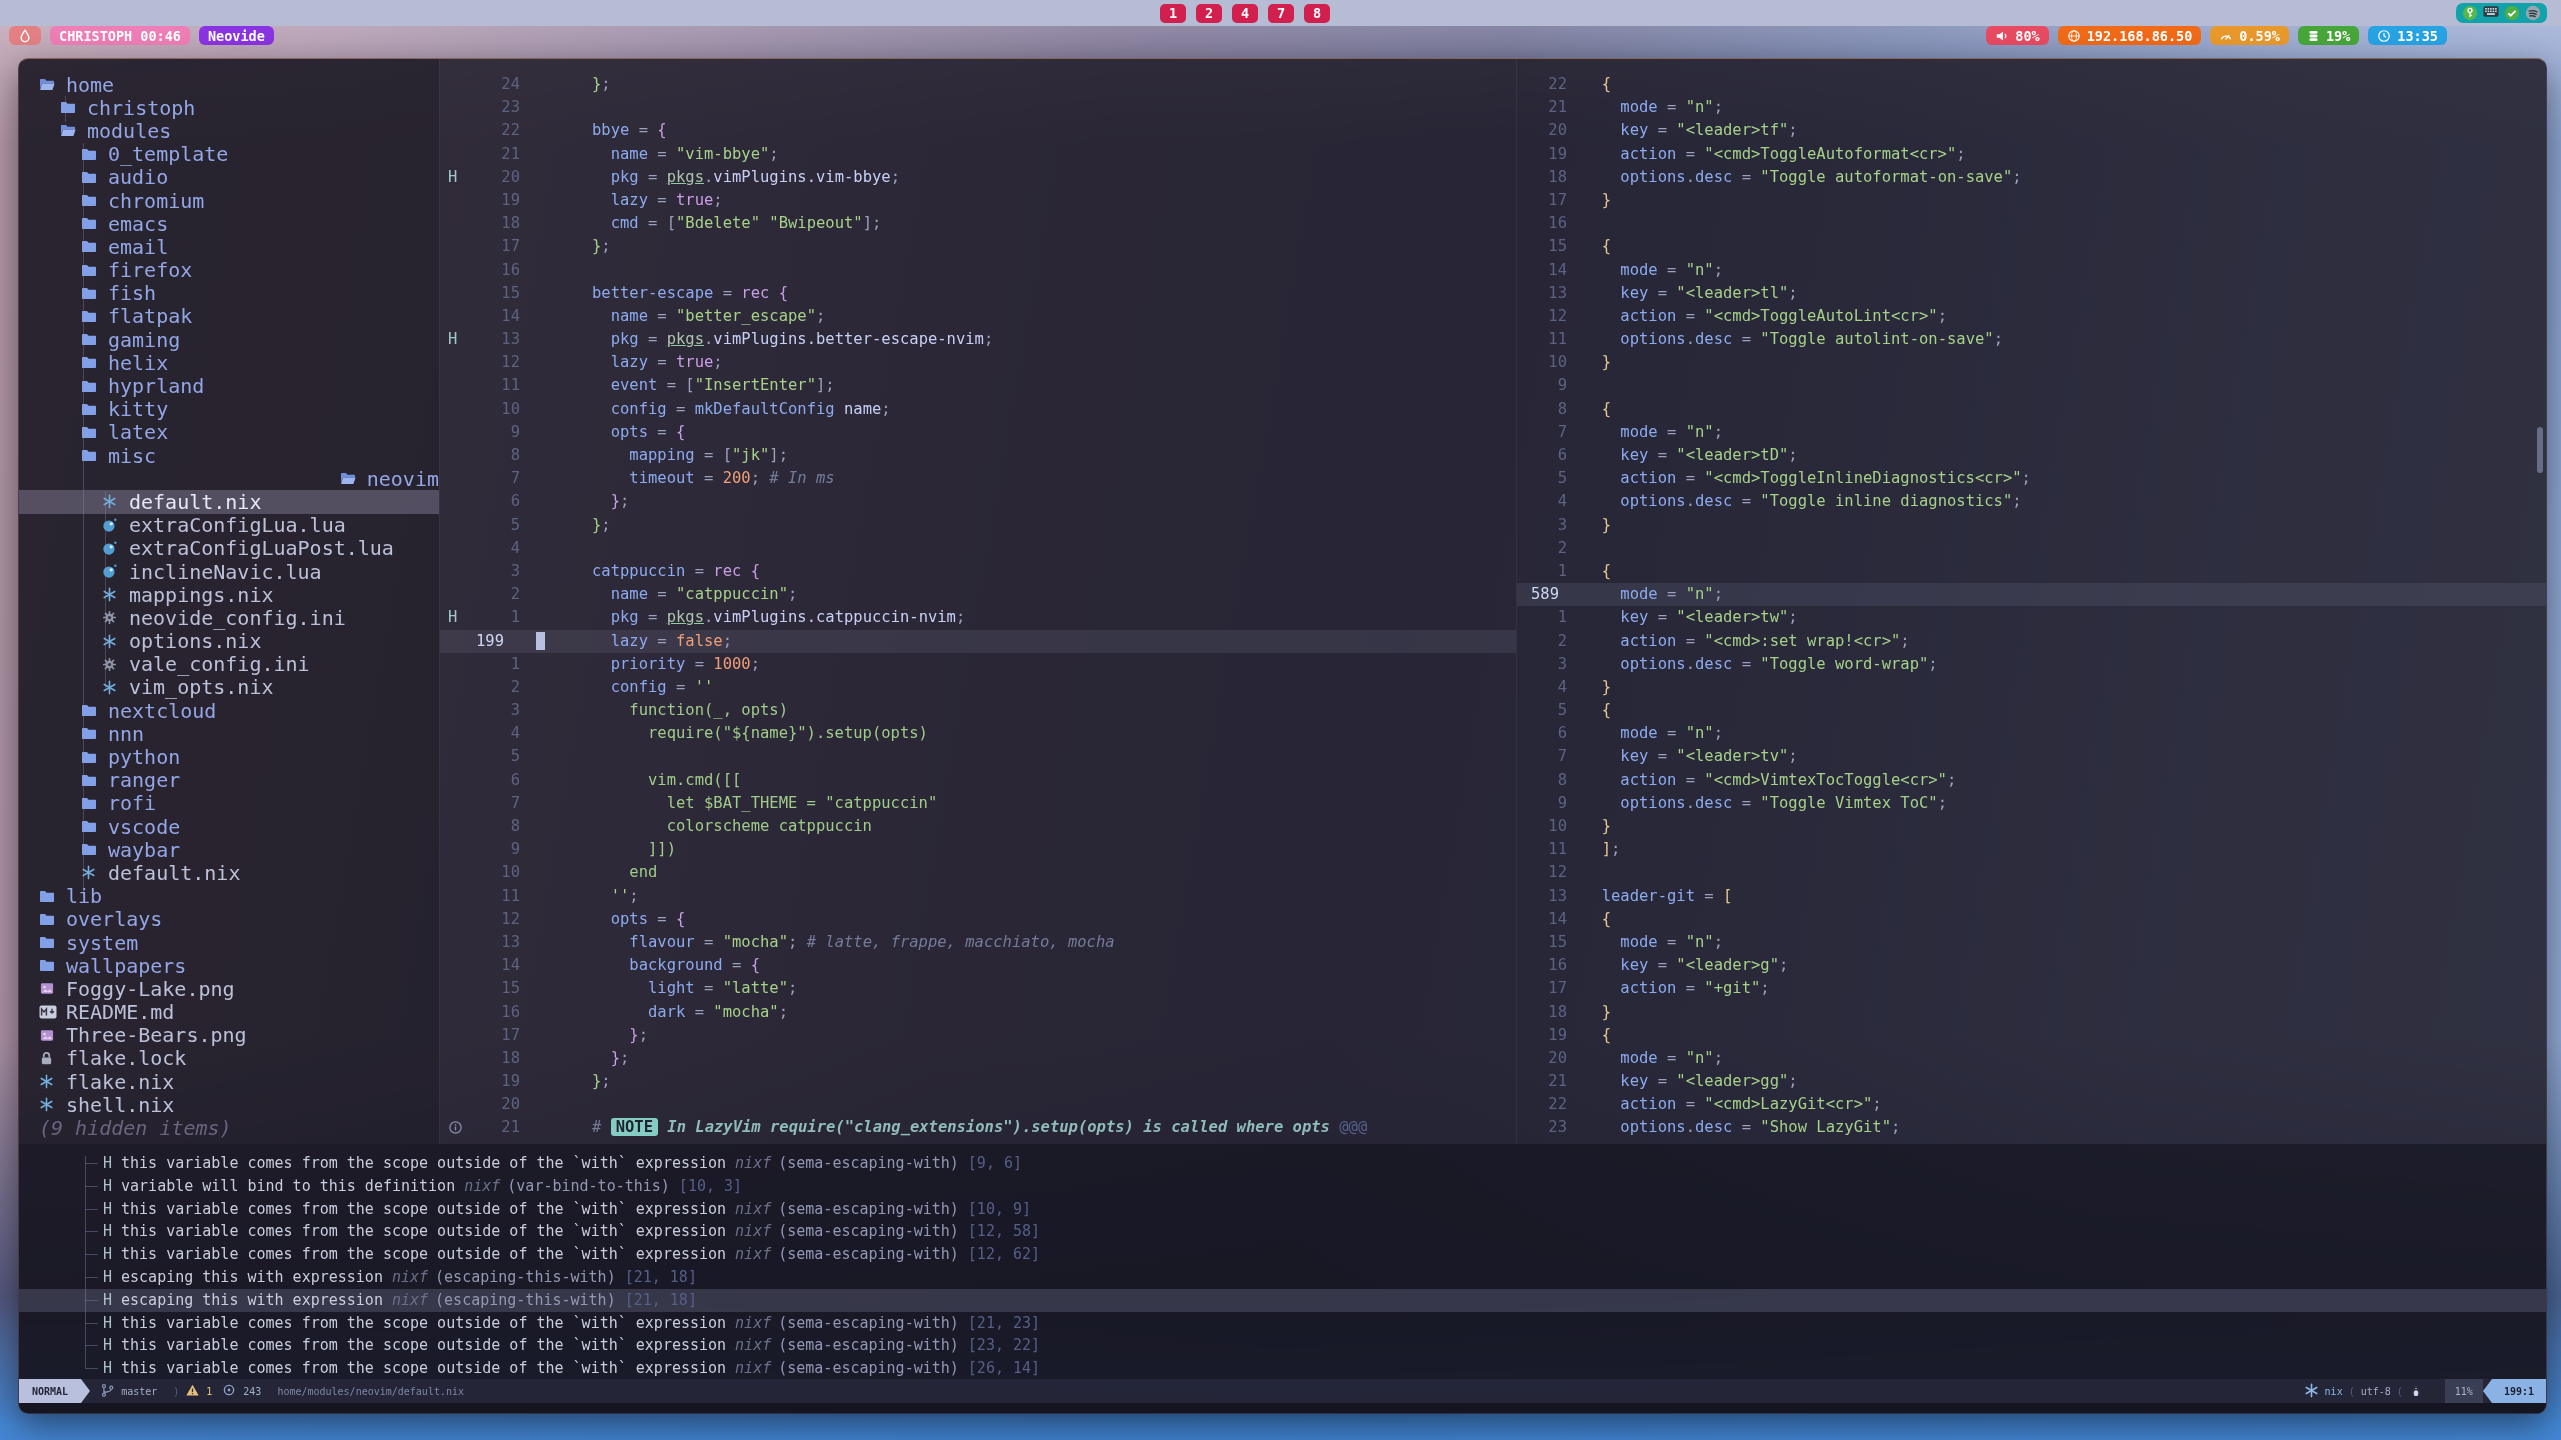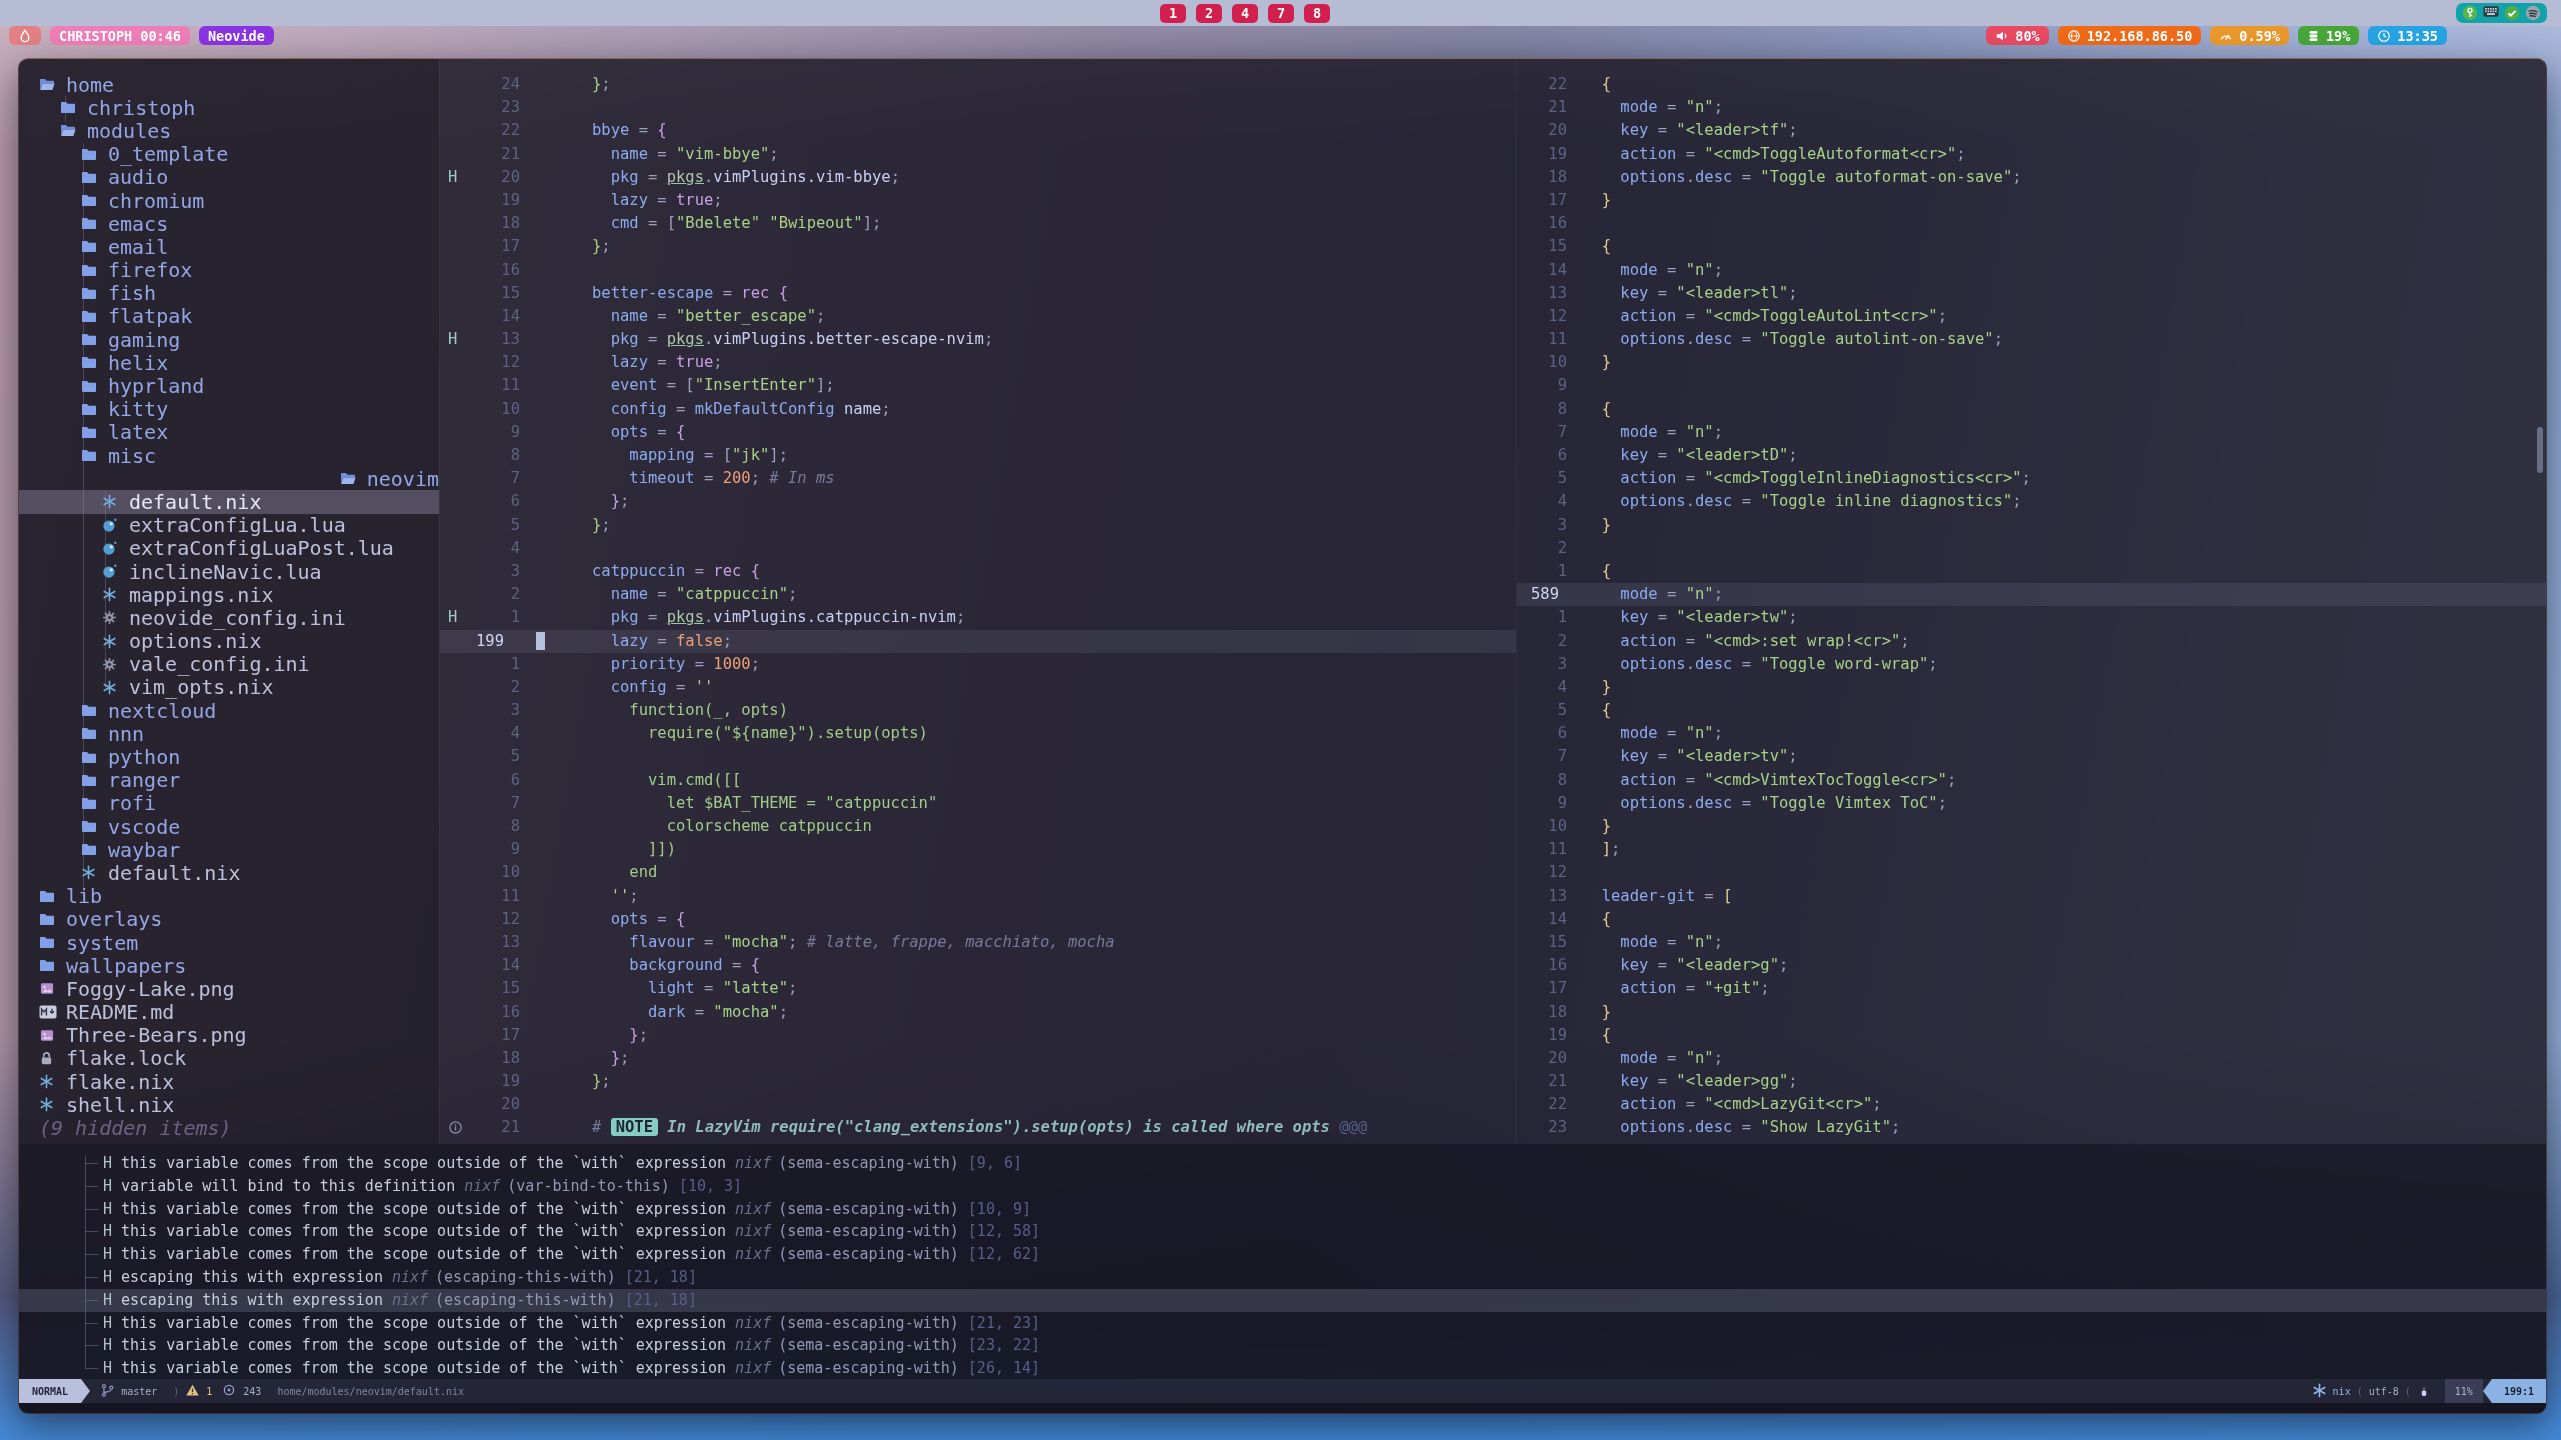--- a/index.html
+++ b/index.html
@@ -92,21 +92,21 @@
   .sl-item{display:inline-flex;align-items:center;gap:5px;margin-right:10px;}
   .sl-icon{width:16px;height:16px;display:inline-flex;}
   .sl-sep{color:#565f89;margin:0 6px;}
   .sl-branch{color:#a6adc8;}
   .sl-warn{color:#e5c07b;}
   .sl-hint{color:#9fb0ce;}
   .sl-path{color:#7e85a8;margin-left:6px;}
   .sl-right{margin-left:auto;display:inline-flex;align-items:center;}
   .sl-ft{color:#8fb6e8;}
   .sl-pct{background:#3a3e55;color:#aab2d0;padding:0 10px;height:24px;display:inline-flex;
-    align-items:center;margin-left:12px;}
+    align-items:center;margin-left:20px;}
   .sl-pos-arrow{width:0;height:0;border-top:12px solid transparent;border-bottom:12px solid transparent;
     border-right:9px solid #8ab2e4;}
   .sl-pos{background:#8ab2e4;color:#1e2030;font-weight:bold;padding:0 12px;height:24px;
     display:inline-flex;align-items:center;}
   .cmdline{height:10px;background:rgba(18,18,28,.85);}
 </style>
 </head>
 <body>
 
 <div class="topbar">

